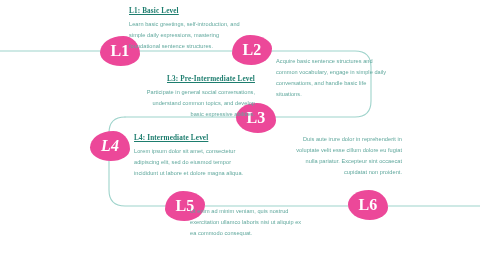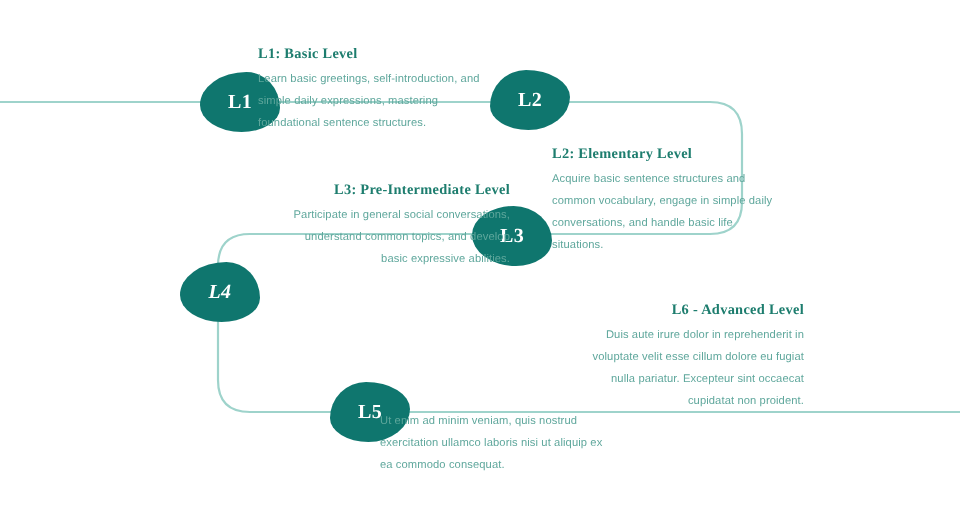--- a/index.html
+++ b/index.html
@@ -25,41 +25,42 @@
     height: 262px;
   }
   .node {
     position: absolute;
     width: 40px;
     height: 30px;
     display: flex;
     align-items: center;
     justify-content: center;
     color: #ffffff;
-    font-size: 10px;
+    font-size: 16px;
     font-weight: bold;
     letter-spacing: 0.2px;
     font-family: "Liberation Serif", serif;
-    background: #0f766e;
+    background: #ec4899;
     border-radius: 58% 42% 48% 52% / 55% 60% 40% 45%;
   }
   .node.v2 { border-radius: 45% 55% 52% 48% / 60% 45% 55% 40%; }
   .node.v3 { border-radius: 52% 48% 45% 55% / 48% 58% 42% 52%; }
   .block {
     position: absolute;
     width: 112px;
   }
   .block .ttl {
     color: #1d7d6e;
     font-size: 7.2px;
     font-weight: bold;
     font-family: "Liberation Serif", serif;
     line-height: 1.5;
-    margin: 16px 0 2px 0;
+    margin: 0 0 2px 0;
     letter-spacing: 0.15px;
+    text-decoration: underline;
   }
   .block .desc {
     color: #5fa79c;
     font-size: 5.6px;
     line-height: 1.95;
     margin: 0;
     letter-spacing: 0.05px;
   }
   .align-right { text-align: right; }
   .align-left  { text-align: left; }
@@ -70,51 +71,56 @@
 <div id="stage">
 
   <svg id="roadmap-svg" viewBox="0 0 480 262">
     <path d="M 0,51 L 355,51 Q 371,51 371,67 L 371,101 Q 371,117 355,117 L 125,117" fill="none" stroke="#9ed3cb" stroke-width="1.1" stroke-linecap="round"></path>
     <path d="M 125,117 Q 109,117 109,133 L 109,190 Q 109,206 125,206 L 480,206" fill="none" stroke="#9ed3cb" stroke-width="1.1" stroke-linecap="round"></path>
   </svg>
 
   <div class="node" style="left:100px; top:36px;">
       <span>L1</span>
     </div>
-  <div class="node v2" style="left:245px; top:35px;">
+  <div class="node v2" style="left:232px; top:35px;">
       <span>L2</span>
     </div>
   <div class="node v3" style="left:236px; top:103px;justify-content:center;">
       <span>L3</span>
     </div>
   <div class="node" style="left:90px;  top:131px;font-style:italic;">
       <span>L4</span>
     </div>
   <div class="node v2" style="left:165px; top:191px;">
       <span>L5</span>
     </div>
+  <div class="node v3" style="left:348px; top:190px;">
+      <span>L6</span>
+    </div>
 
   <div class="block align-left" style="left:129px; top:6px;">
     <p class="ttl">L1: Basic Level</p>
     <p class="desc">Learn basic greetings, self-introduction, and simple daily expressions, mastering foundational sentence structures.</p>
   </div>
 
   <div class="block align-left" style="left:276px; top:56px;">
-    <p class="ttl">L2: Elementary Level</p>
     <p class="desc">Acquire basic sentence structures and common vocabulary, engage in simple daily conversations, and handle basic life situations.</p>
   </div>
 
   <div class="block align-right" style="left:143px; top:74px;">
     <p class="ttl">L3: Pre-Intermediate Level</p>
     <p class="desc">Participate in general social conversations, understand common topics, and develop basic expressive abilities.</p>
   </div>
 
+  <div class="block align-left" style="left:134px; top:133px;">
+    <p class="ttl">L4: Intermediate Level</p>
+    <p class="desc">Lorem ipsum dolor sit amet, consectetur adipiscing elit, sed do eiusmod tempor incididunt ut labore et dolore magna aliqua.</p>
+  </div>
 
   <div class="block align-left" style="left:190px; top:206px;">
     <p class="desc">Ut enim ad minim veniam, quis nostrud exercitation ullamco laboris nisi ut aliquip ex ea commodo consequat.</p>
   </div>
 
   <div class="block align-right" style="left:290px; top:134px;">
-    <p class="ttl">L6 - Advanced Level</p>
     <p class="desc">Duis aute irure dolor in reprehenderit in voluptate velit esse cillum dolore eu fugiat nulla pariatur. Excepteur sint occaecat cupidatat non proident.</p>
   </div>
 
 </div>
 
 </body></html>

